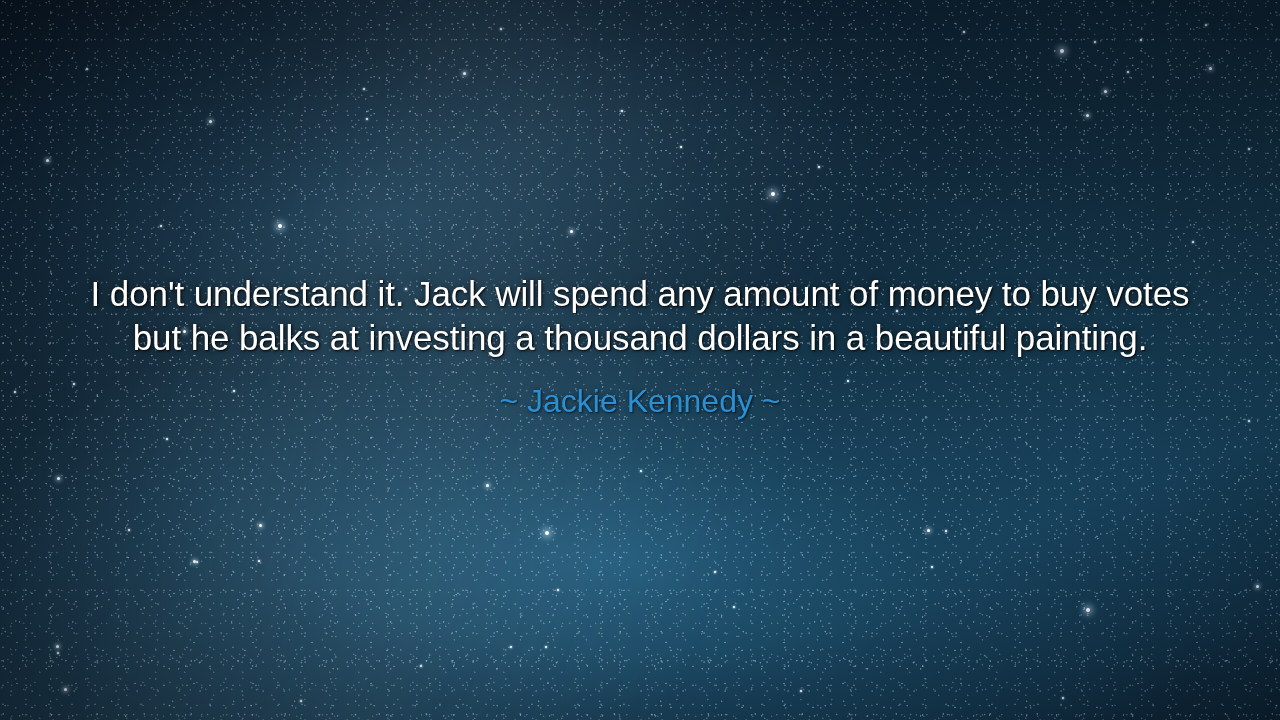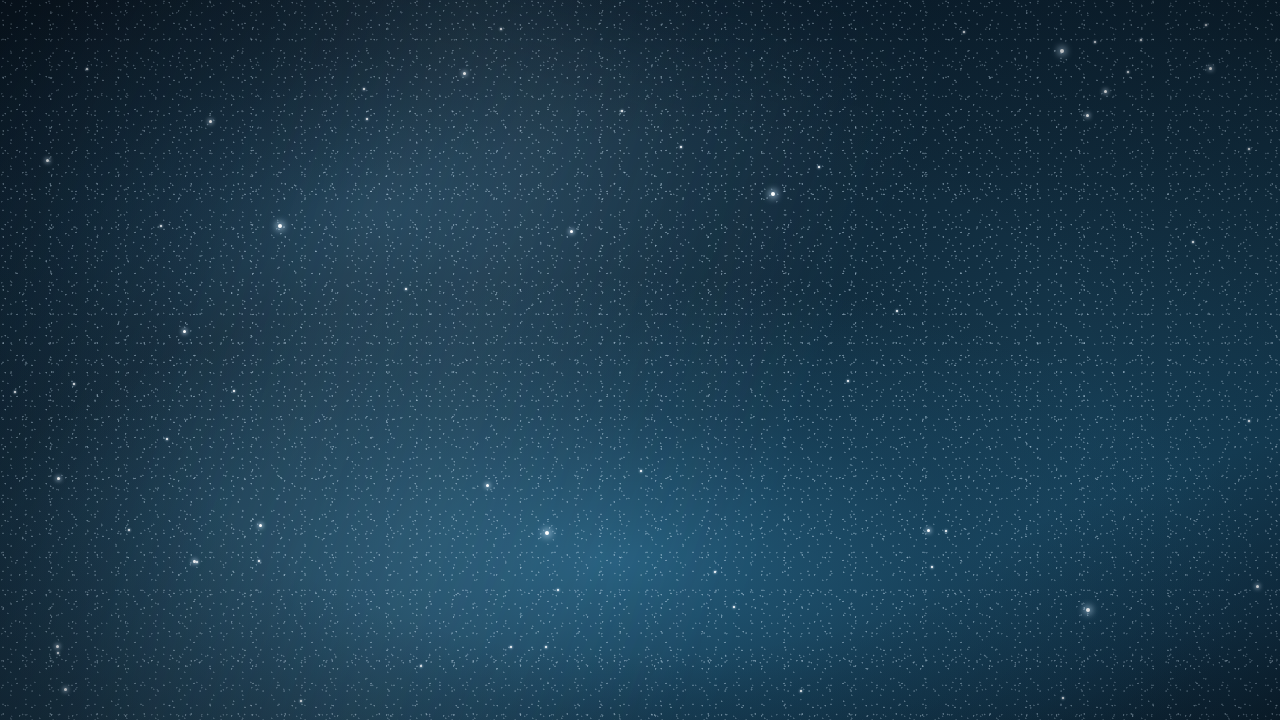--- a/index.html
+++ b/index.html
@@ -215,14 +215,18 @@
       <div class="star s1" style="left: 1248px; top: 420px;"></div>
       <div class="star s1" style="left: 300px; top: 700px;"></div>
       <div class="star s1" style="left: 420px; top: 665px;"></div>
       <div class="star s1" style="left: 800px; top: 690px;"></div>
       <div class="star s1" style="left: 640px; top: 470px;"></div>
       <div class="star s1" style="left: 160px; top: 225px;"></div>
     </div>
 
   <div class="vignette"></div>
 
+  <div class="quote-overlay">
+    <p class="quote-text">I don't understand it. Jack will spend any amount of money to buy votes but he balks at investing a thousand dollars in a beautiful painting.</p>
+    <p class="quote-attribution">~ Jackie Kennedy ~</p>
+  </div>
 
 </div>
 
 </body></html>

